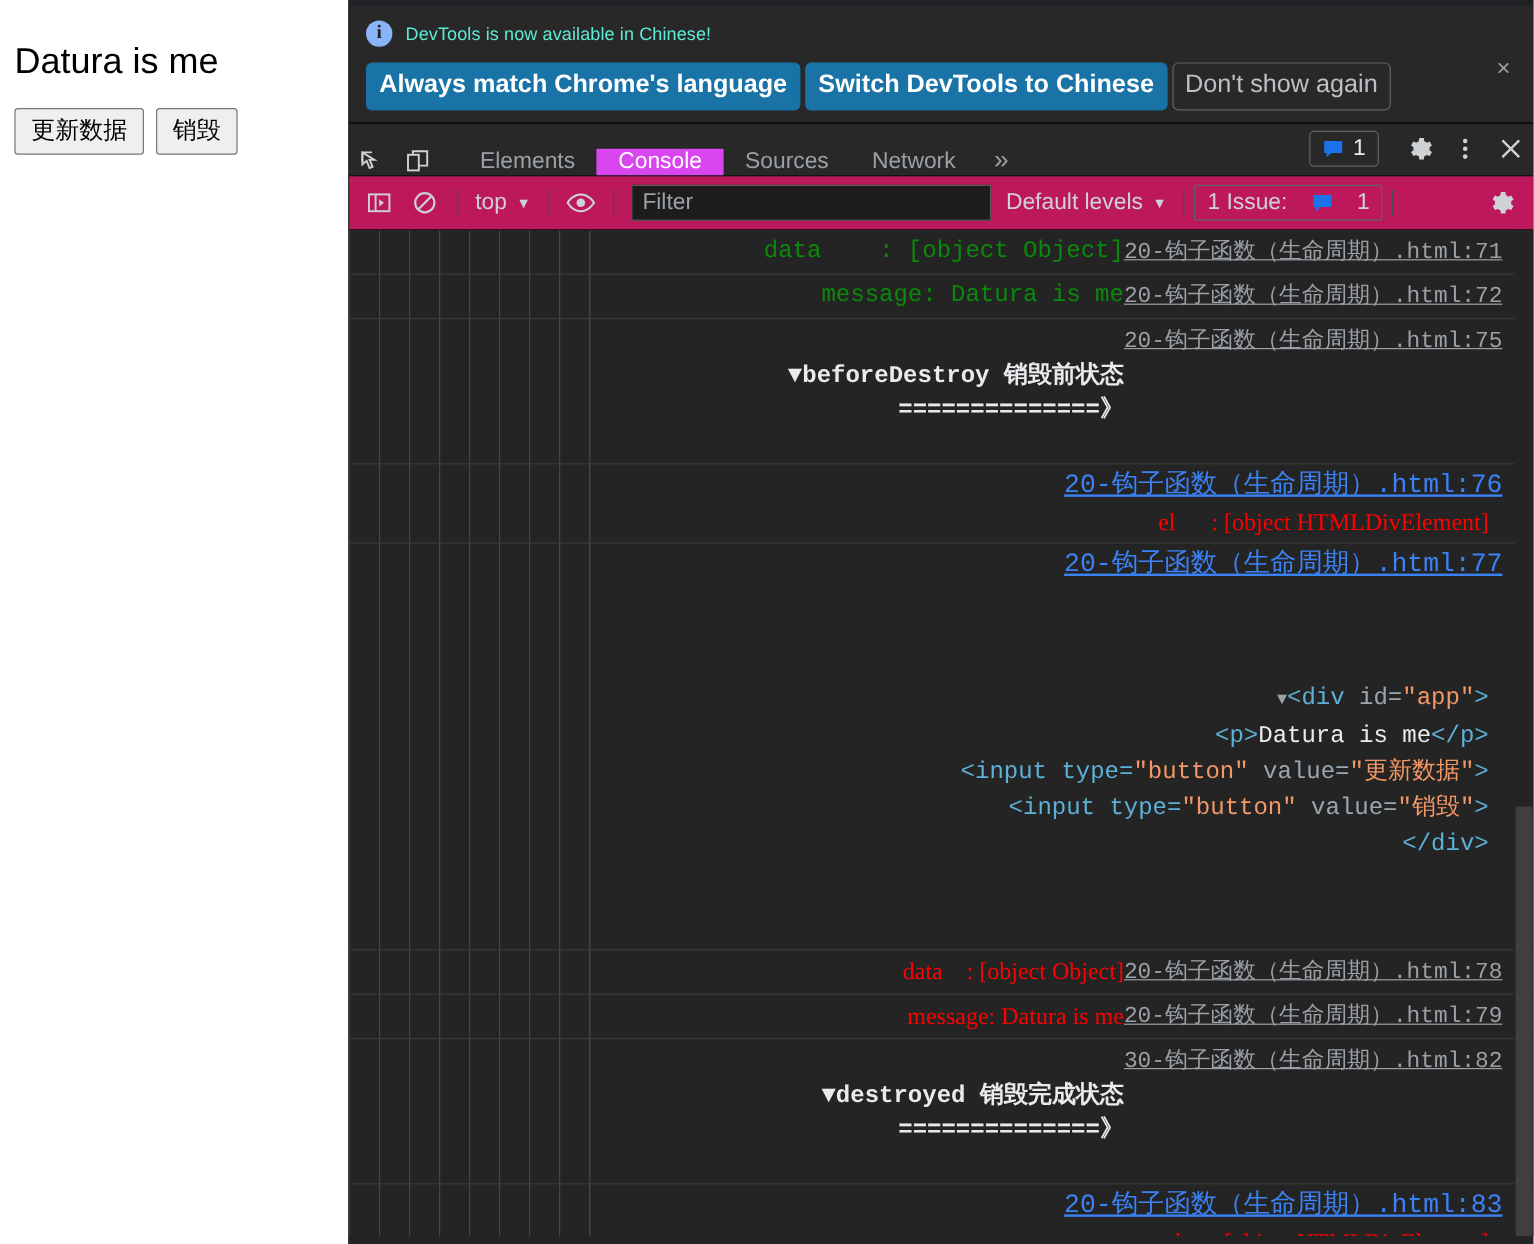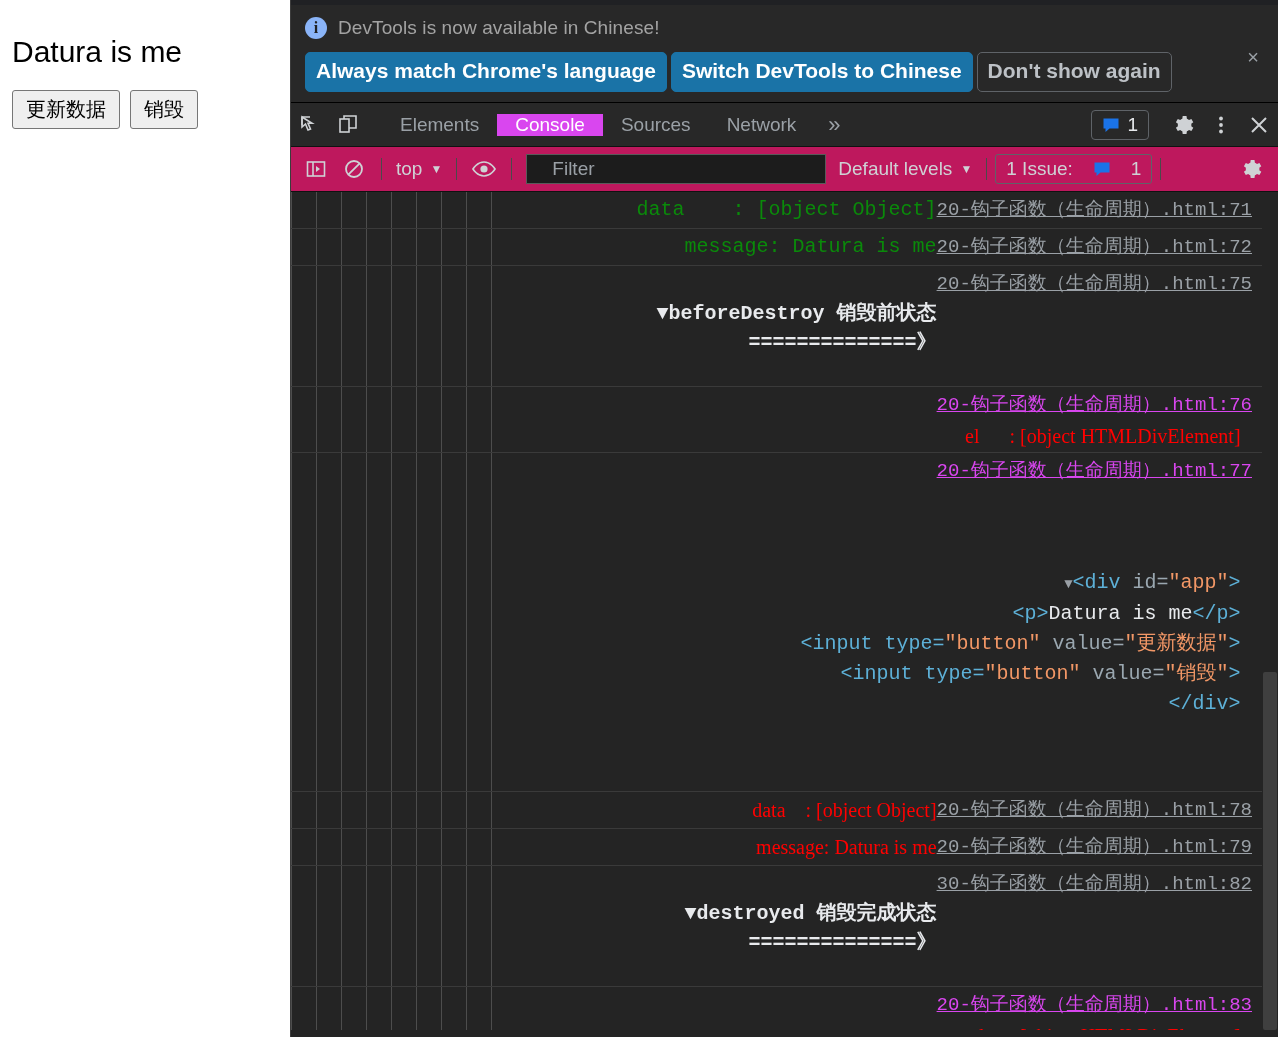--- a/index.html
+++ b/index.html
@@ -72,53 +72,53 @@
     border-radius: 50%;
     background: #8ab4f8;
     color: #202124;
     font-family: "Liberation Serif", serif;
     font-weight: 700;
     font-size: 16px;
     display: flex; align-items: center; justify-content: center;
     line-height: 1;
   }
   #infobar-text {
-    font-size: 19px;
-    color: #a3a3a3;
+    font-size: 15px;
+    color: #5eead4;
     font-weight: 400;
     letter-spacing: 0.1px;
     text-align: right;
   }
   #infobar-row2 {
     display: flex; align-items: center; gap: 4px;
     margin-top: 11px;
   }
   .ib-btn {
     font-family: "Liberation Sans", sans-serif;
     font-size: 21px;
     font-weight: 700;
     padding: 5px 10px 7px 10px;
     border-radius: 5px;
     border: 1px solid transparent;
     white-space: nowrap;
     cursor: pointer;
     line-height: 1.25;
   }
   .ib-btn.primary { background: #1a73a7; color: #ffffff; border-color: #1a73a7; }
-  .ib-btn.ghost   { background: transparent; color: #bdc1c6; border-color: #5f6368; font-weight: 700; }
+  .ib-btn.ghost   { background: transparent; color: #bdc1c6; border-color: #5f6368; font-weight: 400; }
   #infobar-close {
     position: absolute; right: 14px; top: 42px;
     width: 22px; height: 22px;
     color: #9aa0a6; font-size: 20px; line-height: 20px;
     text-align: center; cursor: pointer;
   }
 
   
   #tabbar {
-    display: flex; align-items: center;
+    display: flex; align-items: flex-end;
     height: 44px;
     background: #282828;
     border-bottom: 1px solid #111;
   }
   .tb-icon-btn {
     width: 38px; display: flex; align-items: center; justify-content: center;
     cursor: pointer;
   }
   .tb-sep { width: 1px; background: #4a4a4a; margin: 10px 7px; }
   .tab {
@@ -161,21 +161,21 @@
   }
   .caret { font-size: 12px; color: #cfd2d5; }
   #filter-input {
     flex: 0 0 300px;
     height: 30px;
     background: #1c1c1c;
     border: 1px solid #5a5a5a;
     color: #cfd2d5;
     font-family: "Liberation Sans", sans-serif;
     font-size: 19px;
-    padding: 0 25px;
+    padding: 0 8px;
     margin: 0 6px;
     outline: none;
   }
   #filter-input::placeholder { color: #9aa0a6; }
   #issues-pill2 {
     display:flex; align-items:center; gap: 20px;
     border: 1px solid #5f6368; border-radius: 3px;
     padding: 3px 10px; cursor: pointer;
     color: #cfd2d5; font-size: 19px;
   }
@@ -259,21 +259,21 @@
     padding-top: 3px;
   }
   .tri2 { color: #9aa0a6; font-size: 14px; }
   .tag  { color: #5db0d7; }
   .attrn{ color: #9aa7b0; }
   .attrv{ color: #f29766; }
   .txt  { color: #e8eaed; }
 
   .src-float {
     position: absolute; right: 26px; top: 0;
-    color: #d946ef; font-size: 19px;
+    color: #3b82f6; font-size: 22px;
     font-family: "Liberation Mono", monospace;
     text-decoration: underline; cursor: pointer;
     line-height: 36px;
   }
 
   
   #vscroll {
     position: absolute; right: 0; top: 0; width: 16px; height: 838px;
     background: #242424; z-index: 5;
   }

